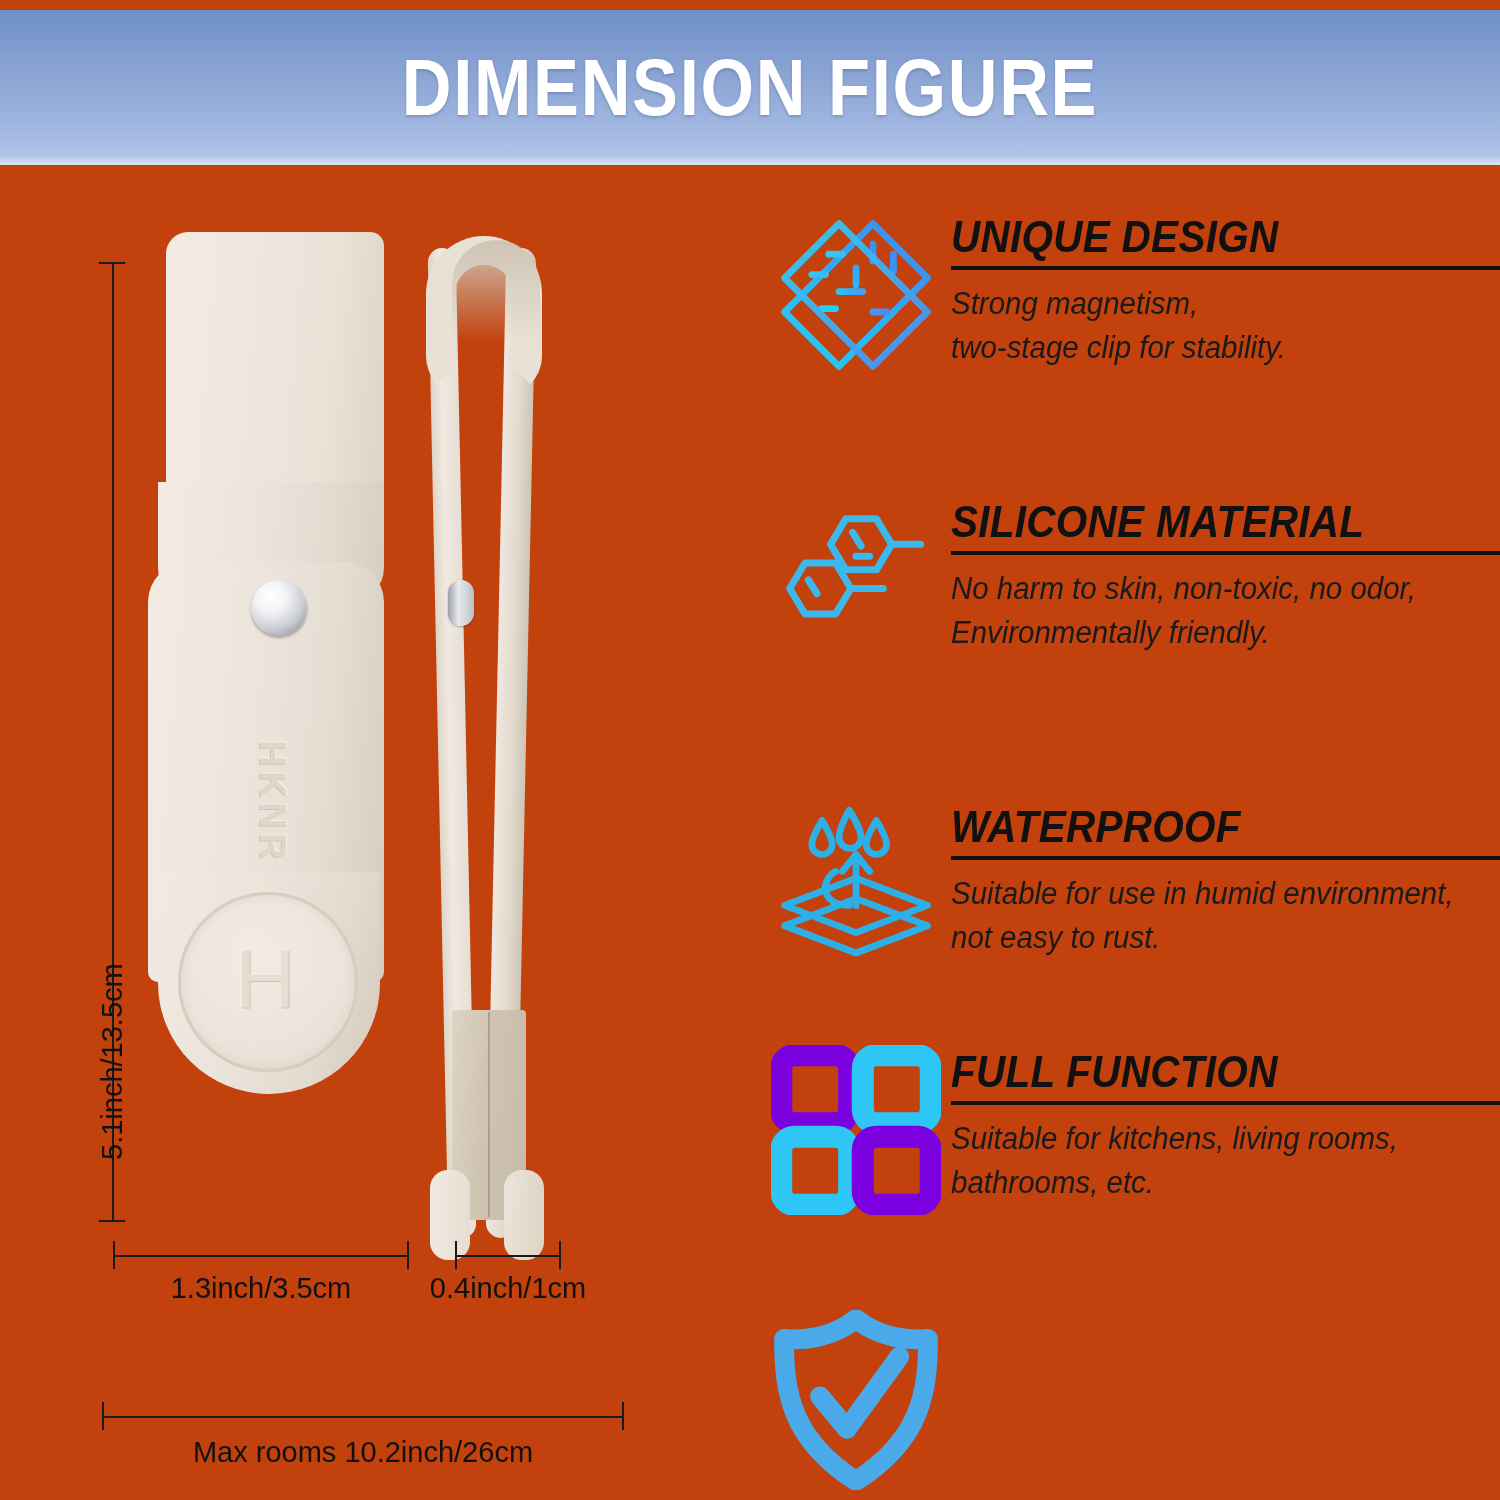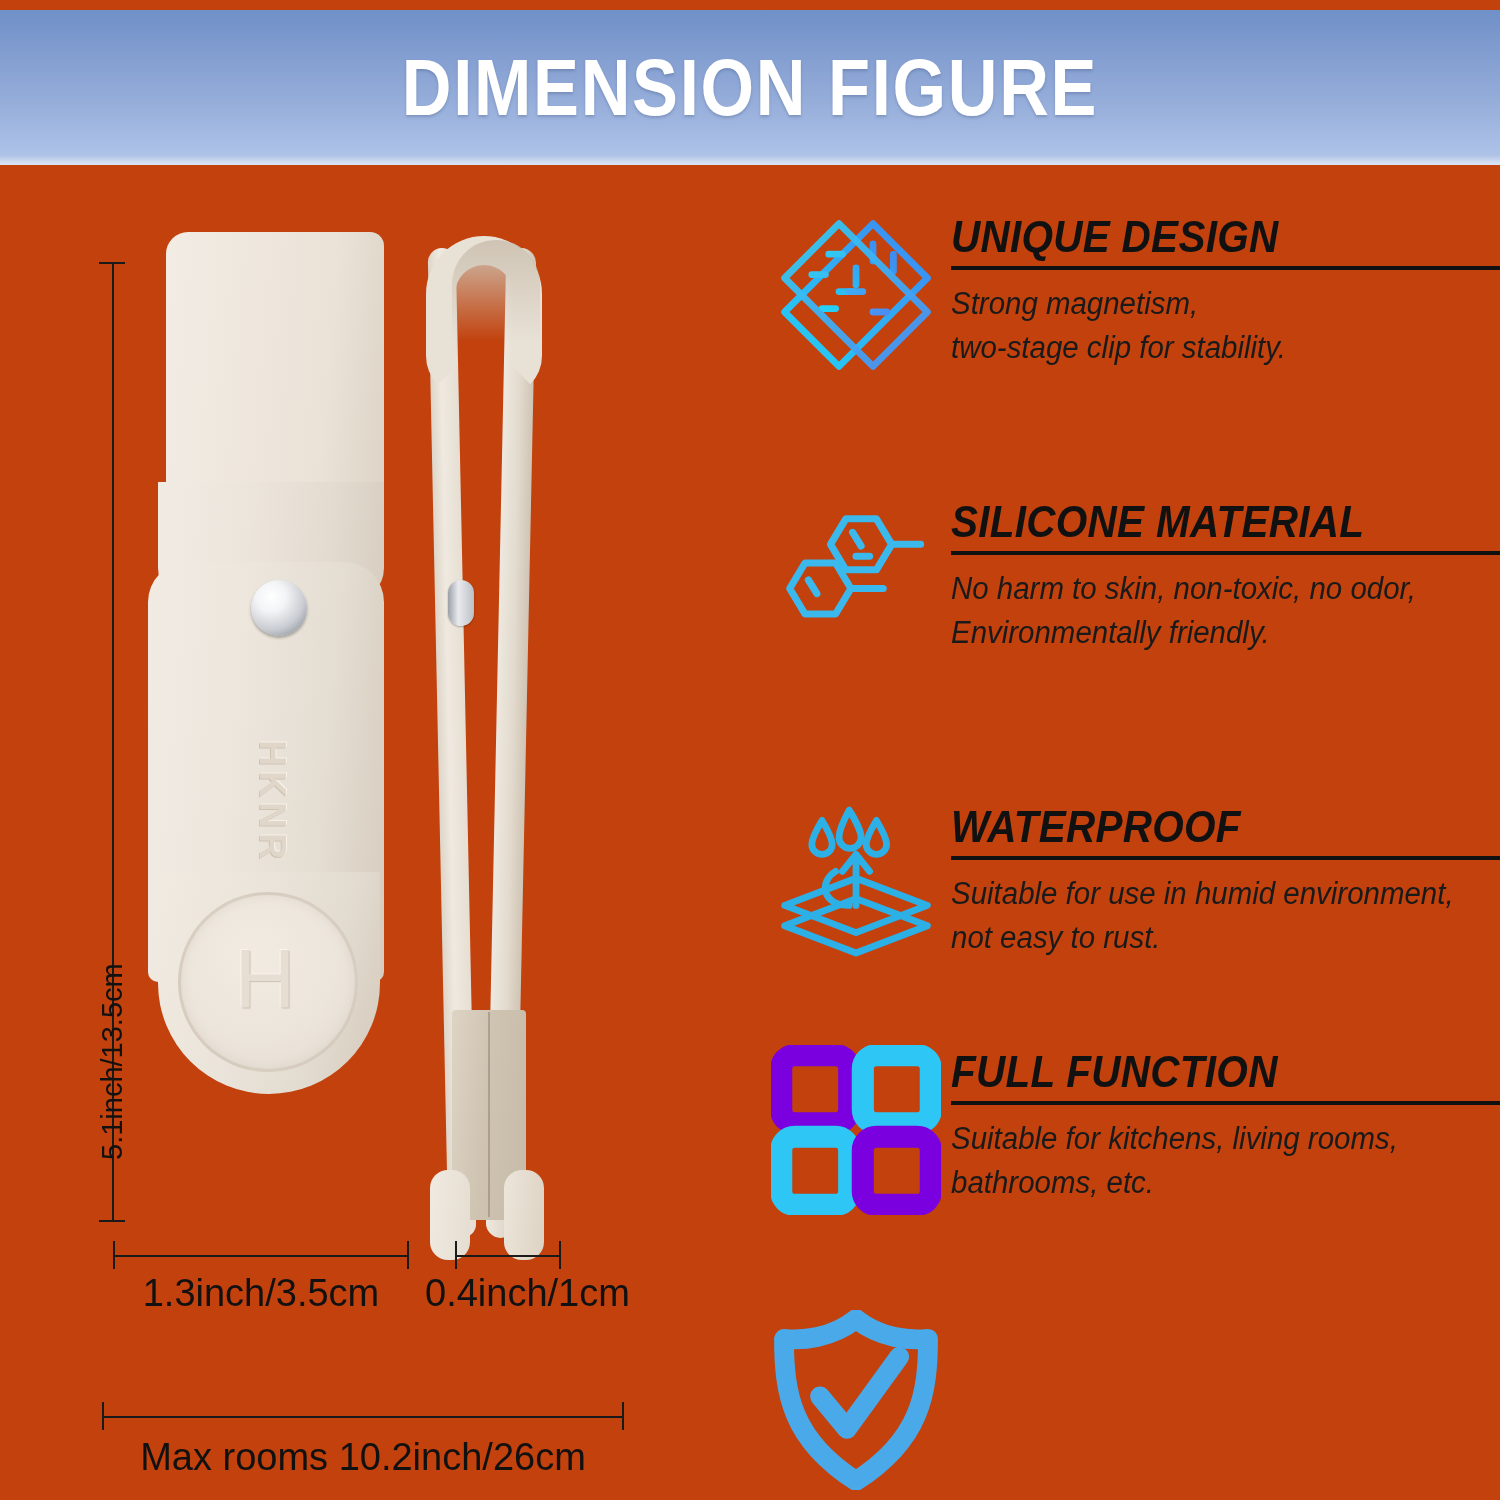--- a/index.html
+++ b/index.html
@@ -149,21 +149,21 @@
   .tick-h{position:absolute;background:#1a1a1a;height:2px;width:26px;}
   .tick-v{position:absolute;background:#1a1a1a;width:2px;height:28px;}
 
   .vlabel{
     position:absolute;
     font-size:29px;color:#111;white-space:nowrap;
     transform-origin:left top;
     transform:rotate(-90deg);
   }
   .hlabel{
-    position:absolute;font-size:38px;color:#111;white-space:nowrap;
+    position:absolute;font-size:29px;color:#111;white-space:nowrap;
     text-align:center;
   }
 
   
   .features{position:absolute;left:745px;top:190px;width:755px;height:1300px;}
   .feature{position:absolute;left:16px;width:755px;display:flex;align-items:flex-start;font-style:italic;}
   .f-icon{
     width:190px;flex:0 0 190px;display:flex;align-items:center;justify-content:center;
   }
   .f-text{flex:1;padding-top:4px;}

